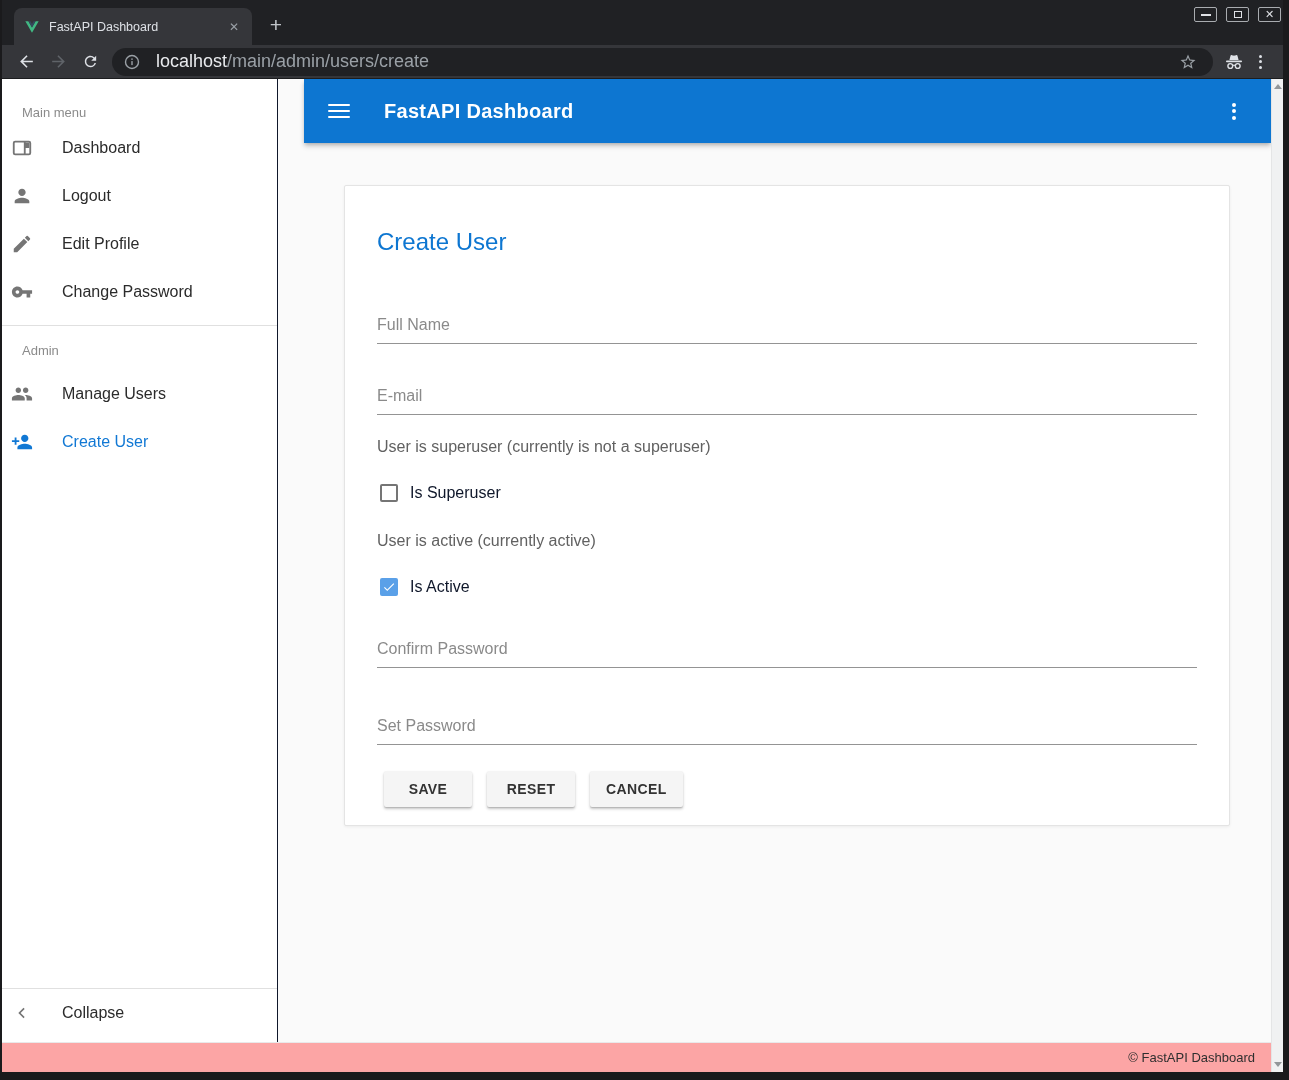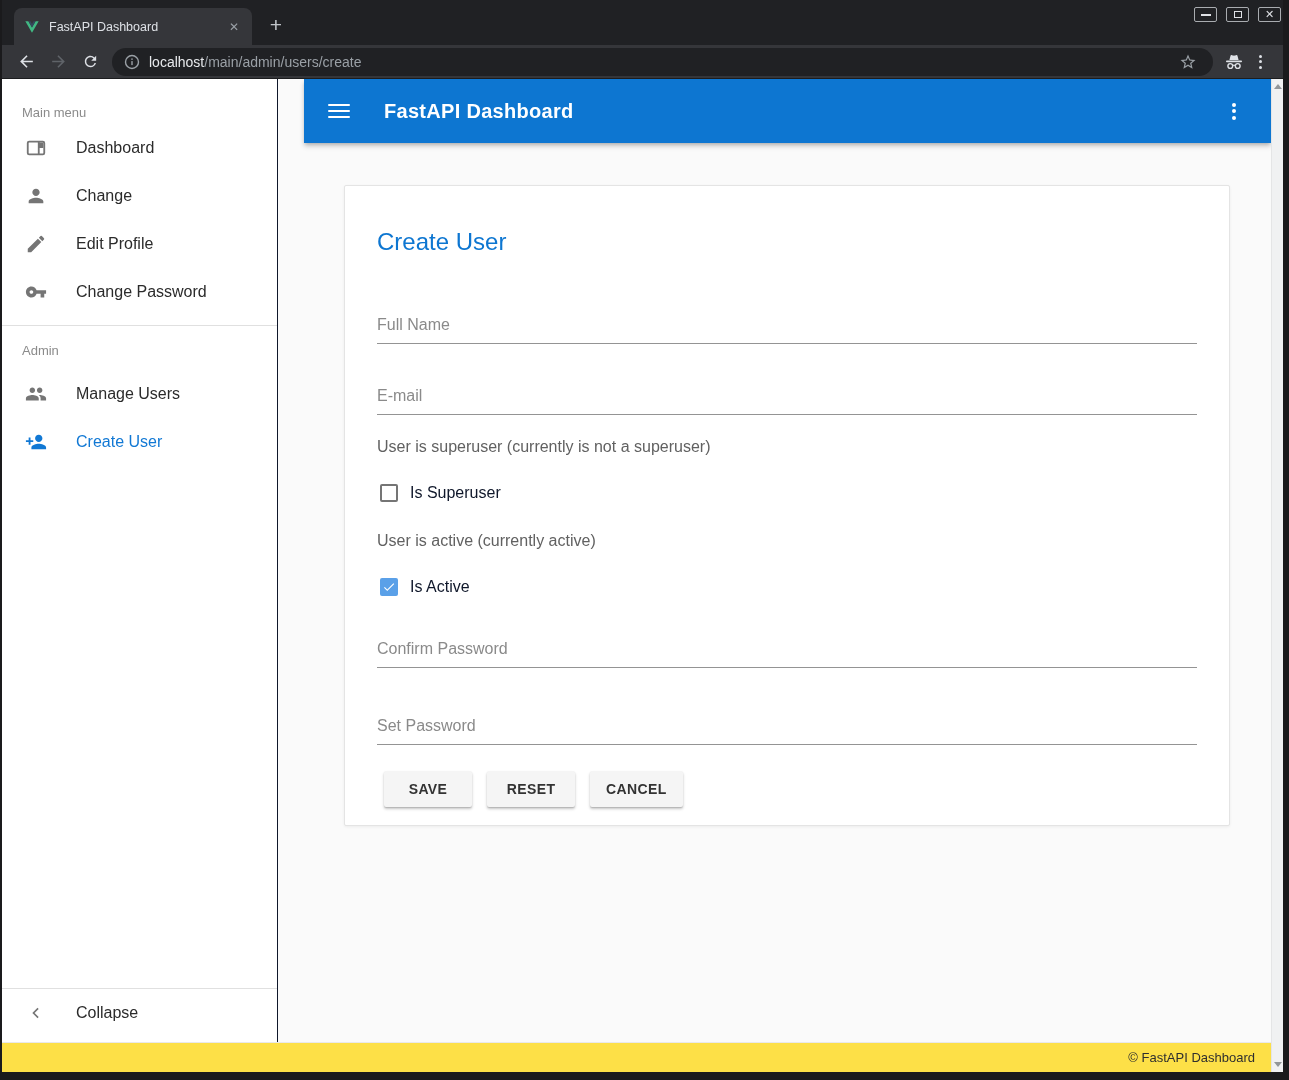--- a/index.html
+++ b/index.html
@@ -35,35 +35,35 @@
            align-items:center;justify-content:center;}
   .glyph-min{width:10px;height:0;border-top:2px solid #dfe1e5;}
   .glyph-max{width:8px;height:7px;border:1.5px solid #dfe1e5;}
   .glyph-close{color:#dfe1e5;font-size:11px;line-height:1;}
 
   .toolbar{height:34px;background:var(--chrome);display:flex;align-items:center;padding:0 10px 0 12px;flex:none;
            border-bottom:1px solid #1c1d1f;}
   .nav-btn{width:24px;height:24px;display:flex;align-items:center;justify-content:center;flex:none;margin-right:8px;}
   .urlbar{flex:1;height:28px;background:var(--pill);border-radius:14px;display:flex;align-items:center;
           padding:0 12px;margin:0 8px 0 2px;}
-  .url-text{margin-left:9px;font-size:14px;color:var(--chrome-dim);white-space:nowrap;text-align:right;}
+  .url-text{margin-left:16px;font-size:18px;color:var(--chrome-dim);white-space:nowrap;text-align:right;}
   .url-text .host{color:#e8eaed;}
   .urlbar .spacer{flex:1;}
   .tool-icon{width:26px;height:26px;display:flex;align-items:center;justify-content:center;flex:none;}
   .dots-v{display:flex;flex-direction:column;gap:2.5px;}
   .dots-v i{width:3px;height:3px;border-radius:50%;background:var(--chrome-icon);}
 
   
   .page{position:relative;flex:1;background:#fafafa;overflow:hidden;}
 
   .sidebar{position:absolute;left:0;top:0;width:276px;height:963px;background:#fff;
            border-right:1px solid #0f172a;z-index:3;}
   .side-label{padding:26px 0 4px 20px;font-size:13px;color:#8b8b8b;}
   .side-label.admin{padding-top:17px;padding-bottom:12px;}
-  .side-item{height:48px;display:flex;align-items:center;padding-left:22px;font-size:16px;color:var(--text-dark);}
+  .side-item{height:48px;display:flex;align-items:center;padding-left:8px;font-size:16px;color:var(--text-dark);}
   .side-item .ic{width:24px;height:24px;flex:none;margin-right:28px;display:flex;align-items:center;justify-content:center;}
   .side-item.active{color:#1178d4;}
   .side-item.active svg path, .side-item.active svg rect, .side-item.active svg line{fill:#1178d4;}
   .divider{height:1px;background:#e0e0e0;}
   .divider.mt{margin-top:9px;}
   .side-bottom{position:absolute;bottom:5px;left:0;right:0;}
 
   .appbar{position:absolute;left:302px;top:0;width:967px;height:64px;background:var(--primary);
           display:flex;align-items:center;padding:0 24px;z-index:2;
           box-shadow:0 2px 4px -1px rgba(0,0,0,.25),0 4px 5px rgba(0,0,0,.12);}
@@ -87,21 +87,21 @@
   .chk-row{display:flex;align-items:center;margin:27px 0 0 3px;height:20px;}
   .cbox{width:18px;height:18px;border-radius:2px;flex:none;}
   .cbox.off{border:2px solid #757575;background:#fff;}
   .cbox.on{background:var(--cb-checked);display:flex;align-items:center;justify-content:center;}
   .chk-label{margin-left:12px;font-size:16px;color:#0f172a;}
   .btn-row{display:flex;gap:15px;margin:26px 0 0 7px;}
   .btn{height:36px;min-width:88px;padding:0 16px;background:#f5f5f5;border:none;border-radius:2px;
        font-family:"Liberation Sans","DejaVu Sans",sans-serif;font-size:14px;font-weight:700;color:#333;
        letter-spacing:.4px;box-shadow:0 2px 3px rgba(0,0,0,.22),0 1px 1px rgba(0,0,0,.12);}
 
-  .footer{position:absolute;left:0;right:12px;bottom:0;height:30px;background:#fde047;border-top:1px solid #e9e9ea;
+  .footer{position:absolute;left:0;right:12px;bottom:0;height:30px;background:#fca5a5;border-top:1px solid #e9e9ea;
           display:flex;align-items:center;justify-content:flex-end;padding-right:16px;
           font-size:13px;color:#2f2f2f;z-index:4;}
 
   .scrollbar{position:absolute;right:0;top:0;width:12px;height:100%;background:#f0f1f2;z-index:5;
              border-left:1px solid #e4e5e6;display:flex;flex-direction:column;justify-content:space-between;
              align-items:center;padding:5px 0;}
   .sb-up{width:0;height:0;border-left:4px solid transparent;border-right:4px solid transparent;
          border-bottom:5px solid #929699;}
   .sb-down{width:0;height:0;border-left:4px solid transparent;border-right:4px solid transparent;
            border-top:5px solid #929699;}
@@ -198,21 +198,21 @@
           </span>
           <span>Dashboard</span>
         </div>
 
         <div class="side-item">
           <span class="ic">
             <svg width="22" height="22" viewBox="0 0 24 24">
                 <path fill="#757575" d="M12 12c2.21 0 4-1.79 4-4s-1.79-4-4-4-4 1.79-4 4 1.79 4 4 4zm0 2c-2.67 0-8 1.34-8 4v2h16v-2c0-2.66-5.33-4-8-4z"></path>
               </svg>
           </span>
-          <span>Change</span>
+          <span>Logout</span>
         </div>
 
         <div class="side-item">
           <span class="ic">
             <svg width="22" height="22" viewBox="0 0 24 24">
                 <path fill="#757575" d="M3 17.25V21h3.75L17.81 9.94l-3.75-3.75L3 17.25zM20.71 7.04c.39-.39.39-1.02 0-1.41l-2.34-2.34a.9959.9959 0 0 0-1.41 0l-1.83 1.83 3.75 3.75 1.83-1.83z"></path>
               </svg>
           </span>
           <span>Edit Profile</span>
         </div>

